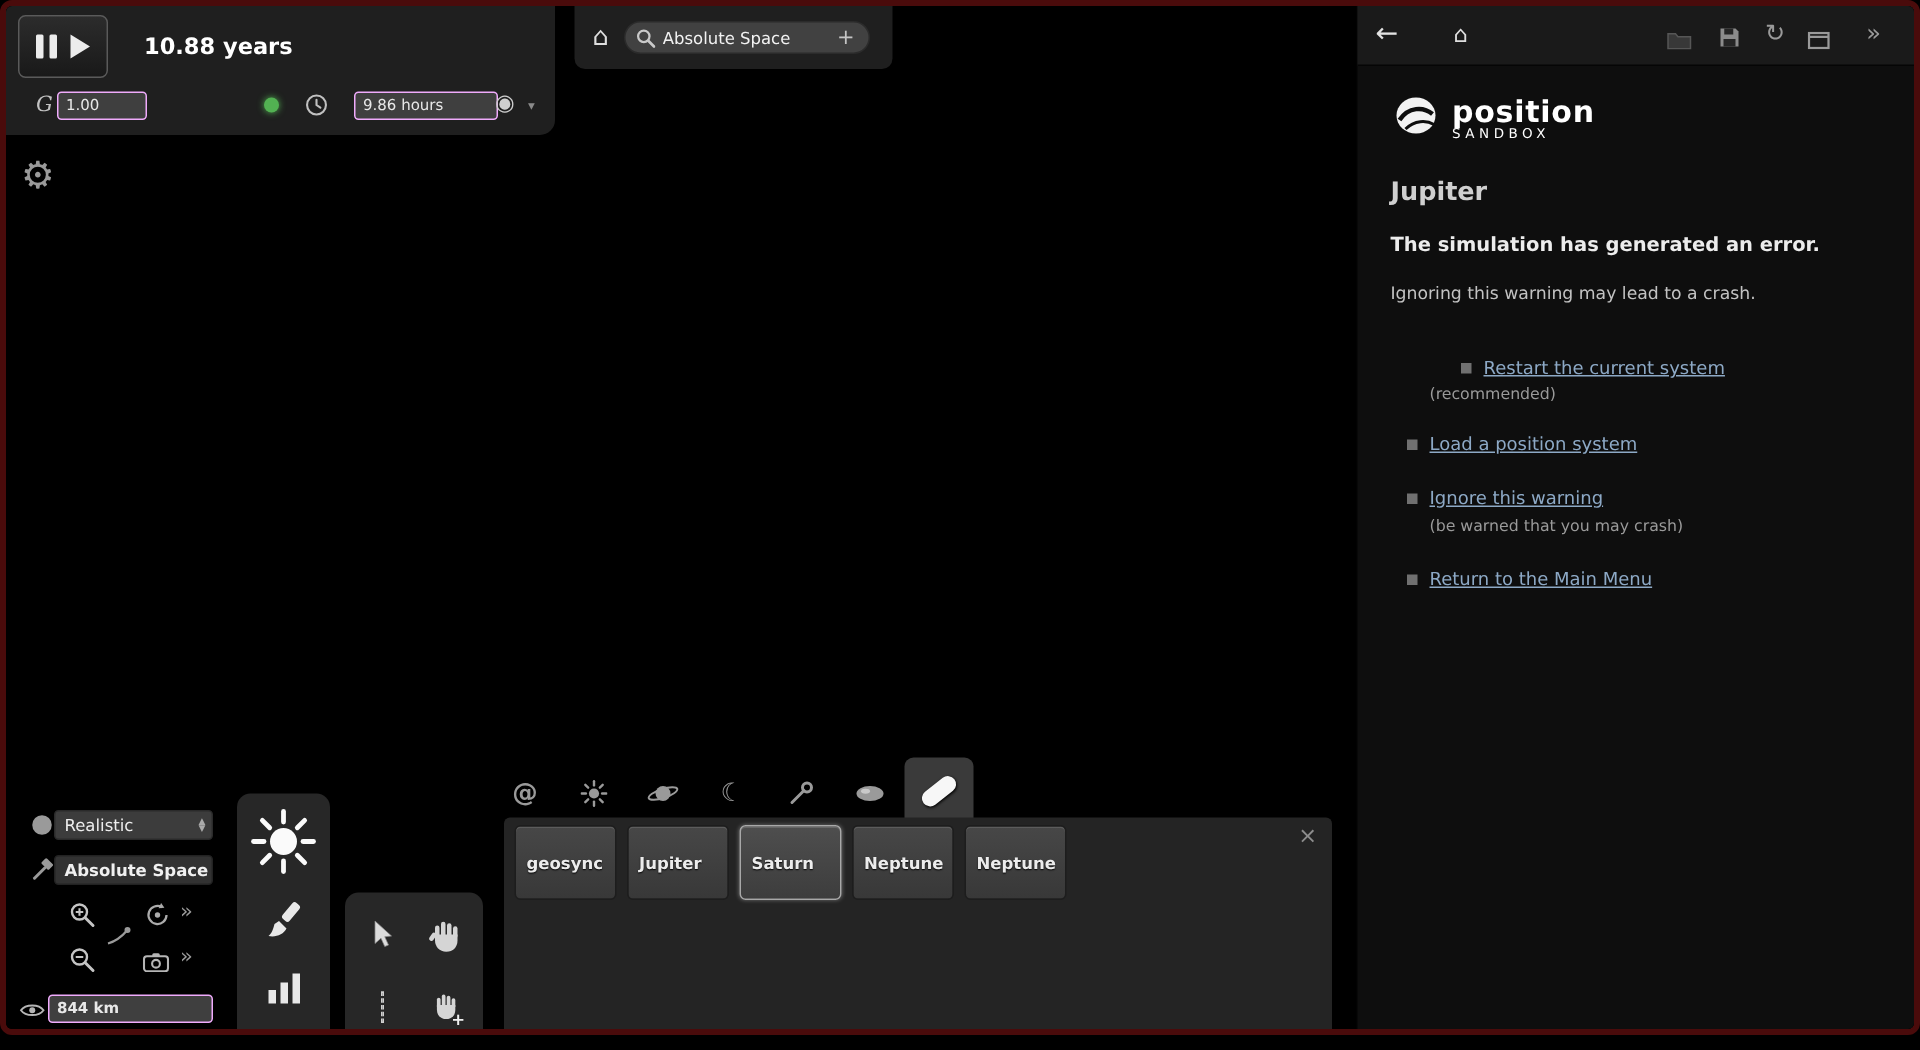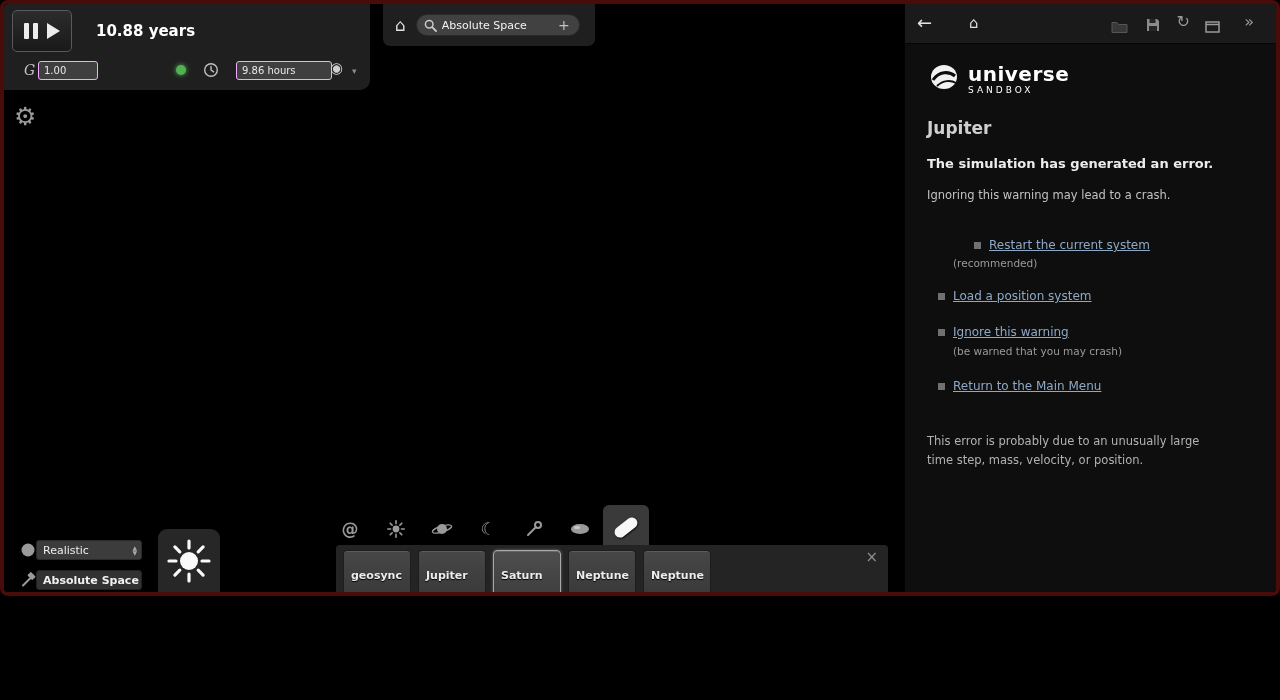--- a/index.html
+++ b/index.html
@@ -1,19 +1,19 @@
 <!DOCTYPE html>
 <html><head>
 <meta charset="utf-8">
 <style>
   * { margin:0; padding:0; box-sizing:border-box; }
   html,body { background:#000; }
   body { font-family:"DejaVu Sans","Liberation Sans",sans-serif; }
 
-  .screen { position:relative; width:1280px; height:596px; background:#000;
+  .screen { position:relative; width:1280px; height:690px; background:#000;
             border:4px solid #4a0b0b; border-radius:8px; overflow:hidden; }
 
   .viewport { position:absolute; inset:0; background:#000; }
 
   
   .time-panel { position:absolute; left:0; top:0; width:366px; height:86px;
                 background:#1f1f1f; border-radius:0 0 10px 0; }
   .play-box { position:absolute; left:8px; top:6px; width:60px; height:42px;
               border:1px solid #5a5a5a; border-radius:5px;
               background:linear-gradient(#2c2c2c,#191919);
@@ -402,21 +402,21 @@
 
     <div class="logo">
       <span>
         <svg width="34" height="34" viewBox="0 0 34 34">
             <ellipse cx="17" cy="17" rx="13" ry="12" fill="#f2f2f2"></ellipse>
             <path d="M6 20 C 12 11, 22 11, 28 16" stroke="#0e0e0e" stroke-width="3" fill="none"></path>
             <path d="M10 26 C 16 20, 24 20, 29 23" stroke="#0e0e0e" stroke-width="2" fill="none"></path>
           </svg>
       </span>
       <span class="logo-text">
-        <span class="logo-line1">universe</span>
+        <span class="logo-line1">position</span>
         <span class="logo-line2">SANDBOX</span>
       </span>
     </div>
 
     <div class="warning-title">Jupiter</div>
     <div class="error-heading">The simulation has generated an error.</div>
     <div class="error-sub">Ignoring this warning may lead to a crash.</div>
 
     <div class="opt" style="top:234px;margin-left:36px;">
       <span class="bullet"></span>
@@ -433,19 +433,15 @@
       <span class="bullet"></span>
       <a href="#">Ignore this warning</a>
     </div>
     <div class="opt-note" style="top:341px;">(be warned that you may crash)</div>
 
     <div class="opt" style="top:375px;">
       <span class="bullet"></span>
       <a href="#">Return to the Main Menu</a>
     </div>
 
-    <div class="err-footer">
-      <div>This error is probably due to an unusually large</div>
-      <div>time step, mass, velocity, or position.</div>
-    </div>
   </div>
 
 </div>
 
 </body></html>

